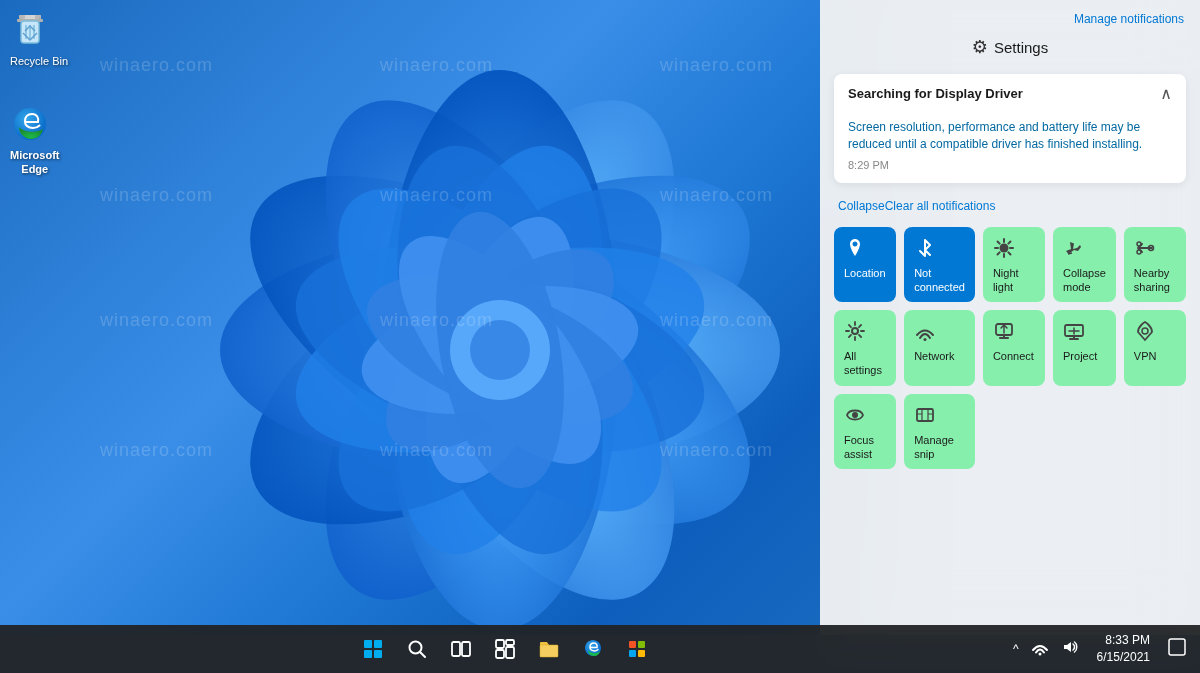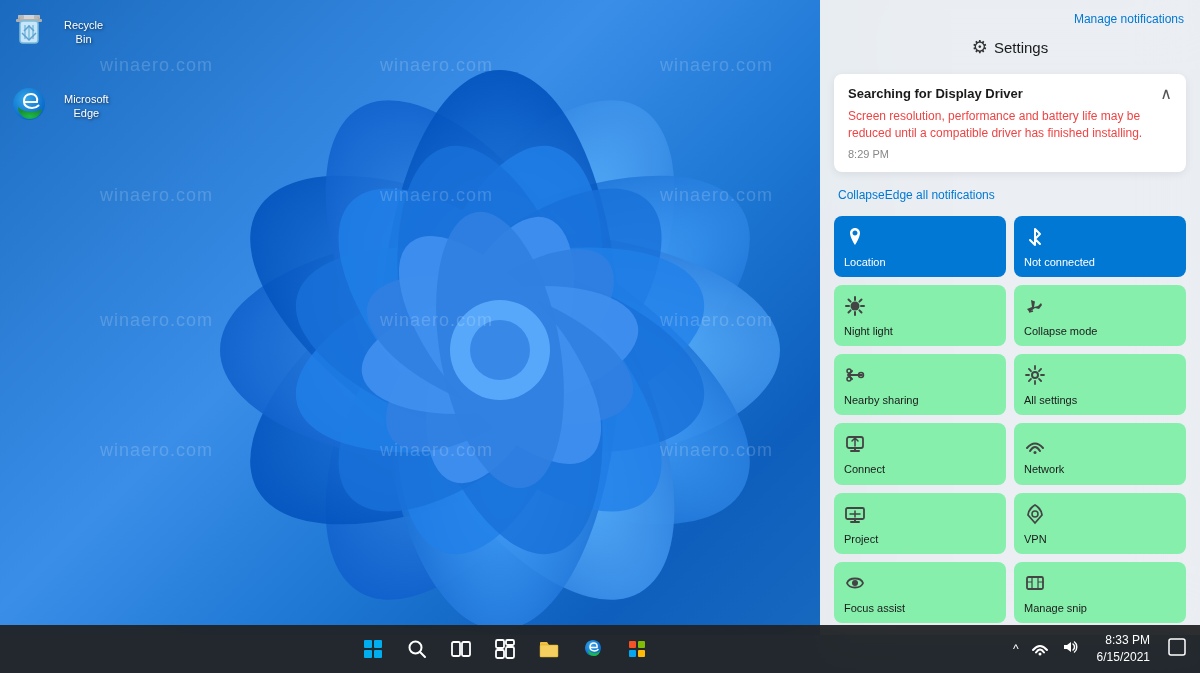--- a/index.html
+++ b/index.html
@@ -30,25 +30,24 @@
       font-weight: 400;
       letter-spacing: 1px;
       pointer-events: none;
       user-select: none;
     }
 
     
     .desktop-icon {
       position: absolute;
       display: flex;
-      flex-direction: row;
-      align-items: center;
+      flex-direction: column;
+      align-items: flex-start;
       width: 72px;
       cursor: pointer;
-      gap: 16px;
     }
     .desktop-icon .icon-img {
       width: 40px;
       height: 40px;
       display: flex;
       align-items: center;
       justify-content: center;
       font-size: 28px;
     }
     .desktop-icon .icon-label {
@@ -192,22 +191,22 @@
       font-size: 16px;
       color: #555;
       cursor: pointer;
       background: none;
       border: none;
       line-height: 1;
     }
 
     .notif-body {
       font-size: 12px;
-      color: #ef4444;
-      margin-top: 6px;
+      color: #0369a1;
+      margin-top: 17px;
       line-height: 1.4;
     }
 
     .notif-time {
       font-size: 11px;
       color: #888;
       margin-top: 6px;
     }
 
     
@@ -220,21 +219,21 @@
 
     .action-link {
       font-size: 12px;
       color: #0078d4;
       cursor: pointer;
     }
 
     
     .quick-settings-grid {
       display: grid;
-      grid-template-columns: repeat(2, 1fr);
+      grid-template-columns: repeat(5, 1fr);
       gap: 8px;
       padding: 8px 14px;
     }
 
     .qs-tile {
       background: #86efac;
       border-radius: 8px;
       padding: 10px 10px 8px;
       display: flex;
       flex-direction: column;
@@ -349,21 +348,21 @@
         <path d="M10 10 Q8 8 10 6" stroke="#aaa" stroke-width="1" fill="none"></path>
         <path d="M28 10 Q30 8 28 6" stroke="#aaa" stroke-width="1" fill="none"></path>
 
         <path d="M14 20 L19 15 L24 20" fill="none" stroke="#60a0d0" stroke-width="1.5"></path>
         <path d="M12 22 L19 29 L26 22" fill="none" stroke="#60a0d0" stroke-width="1.5"></path>
       </svg>
     </div>
     <span class="icon-label">Recycle Bin</span>
   </div>
 
-  <div class="desktop-icon" style="top:84px;left:10px;">
+  <div class="desktop-icon" style="top:104px;left:10px;font-weight:bold;">
     <div class="icon-img">
       <svg width="38" height="38" viewBox="0 0 38 38" xmlns="http://www.w3.org/2000/svg">
         <defs>
           <radialGradient id="eg1" cx="40%" cy="35%" r="65%">
             <stop offset="0%" stop-color="#34a8eb"></stop>
             <stop offset="100%" stop-color="#0768c8"></stop>
           </radialGradient>
           <radialGradient id="eg2" cx="50%" cy="80%" r="60%">
             <stop offset="0%" stop-color="#1cb94a"></stop>
             <stop offset="100%" stop-color="#1c8b30"></stop>
@@ -393,21 +392,21 @@
     <div class="notif-header">
       <span class="notif-title">Searching for Display Driver</span>
       <button class="notif-collapse-btn">∧</button>
     </div>
     <div class="notif-body">Screen resolution, performance and battery life may be reduced until a compatible driver has finished installing.</div>
     <div class="notif-time">8:29 PM</div>
   </div>
 
   <div class="action-bar">
     <span class="action-link">Collapse</span>
-    <span class="action-link">Edge all notifications</span>
+    <span class="action-link">Clear all notifications</span>
   </div>
 
   <div class="quick-settings-grid">
 
     <div class="qs-tile active">
       <span class="qs-tile-icon">
         <svg width="22" height="22" viewBox="0 0 22 22" fill="none" xmlns="http://www.w3.org/2000/svg">
           <path d="M11 2C8.2 2 6 4.2 6 7C6 11.5 11 19 11 19C11 19 16 11.5 16 7C16 4.2 13.8 2 11 2ZM11 9.5C9.6 9.5 8.5 8.4 8.5 7C8.5 5.6 9.6 4.5 11 4.5C12.4 4.5 13.5 5.6 13.5 7C13.5 8.4 12.4 9.5 11 9.5Z" fill="white"></path>
         </svg>
       </span>
@@ -468,39 +467,39 @@
           <circle cx="11" cy="11" r="3" stroke="#444" stroke-width="2"></circle>
           <path d="M11 2V5M11 17V20M2 11H5M17 11H20M4.9 4.9L7 7.1M15 14.9L17.1 17M4.9 17.1L7 14.9M15 7.1L17.1 4.9" stroke="#444" stroke-width="1.8" stroke-linecap="round"></path>
         </svg>
       </span>
       <span class="qs-label">All settings</span>
     </div>
 
     <div class="qs-tile">
       <span class="qs-tile-icon">
         <svg width="22" height="22" viewBox="0 0 22 22" fill="none" xmlns="http://www.w3.org/2000/svg">
+          <path d="M3 15 Q11 6 19 15" stroke="#444" stroke-width="2" fill="none" stroke-linecap="round"></path>
+          <path d="M6 18 Q11 10 16 18" stroke="#444" stroke-width="2" fill="none" stroke-linecap="round"></path>
+          <circle cx="11" cy="19.5" r="1.5" fill="#444"></circle>
+        </svg>
+      </span>
+      <span class="qs-label">Network</span>
+    </div>
+
+    <div class="qs-tile">
+      <span class="qs-tile-icon">
+        <svg width="22" height="22" viewBox="0 0 22 22" fill="none" xmlns="http://www.w3.org/2000/svg">
           <rect x="3" y="4" width="16" height="11" rx="2" stroke="#444" stroke-width="1.8"></rect>
           <path d="M7 18H15" stroke="#444" stroke-width="2" stroke-linecap="round"></path>
           <path d="M11 15V18" stroke="#444" stroke-width="2" stroke-linecap="round"></path>
           <path d="M8 8L11 5L14 8" stroke="#444" stroke-width="1.5" stroke-linecap="round"></path>
           <line x1="11" y1="5" x2="11" y2="13" stroke="#444" stroke-width="1.5" stroke-linecap="round"></line>
         </svg>
       </span>
       <span class="qs-label">Connect</span>
-    </div>
-
-    <div class="qs-tile">
-      <span class="qs-tile-icon">
-        <svg width="22" height="22" viewBox="0 0 22 22" fill="none" xmlns="http://www.w3.org/2000/svg">
-          <path d="M3 15 Q11 6 19 15" stroke="#444" stroke-width="2" fill="none" stroke-linecap="round"></path>
-          <path d="M6 18 Q11 10 16 18" stroke="#444" stroke-width="2" fill="none" stroke-linecap="round"></path>
-          <circle cx="11" cy="19.5" r="1.5" fill="#444"></circle>
-        </svg>
-      </span>
-      <span class="qs-label">Network</span>
     </div>
 
     <div class="qs-tile">
       <span class="qs-tile-icon">
         <svg width="22" height="22" viewBox="0 0 22 22" fill="none" xmlns="http://www.w3.org/2000/svg">
           <rect x="2" y="5" width="18" height="11" rx="1.5" stroke="#444" stroke-width="1.8"></rect>
           <line x1="7" y1="19" x2="15" y2="19" stroke="#444" stroke-width="2" stroke-linecap="round"></line>
           <line x1="11" y1="16" x2="11" y2="19" stroke="#444" stroke-width="2" stroke-linecap="round"></line>
           <path d="M6 11H16M11 8V14" stroke="#444" stroke-width="1.5" stroke-linecap="round"></path>
         </svg>

